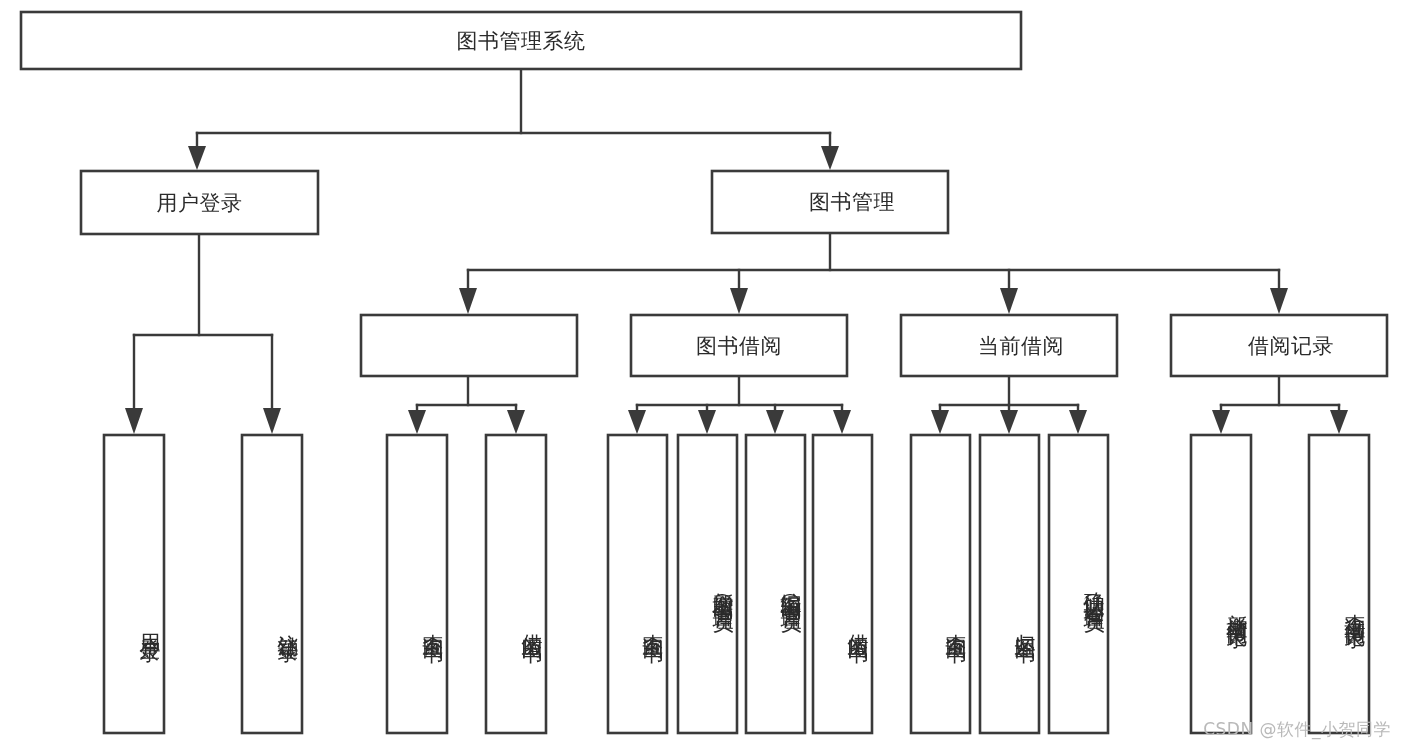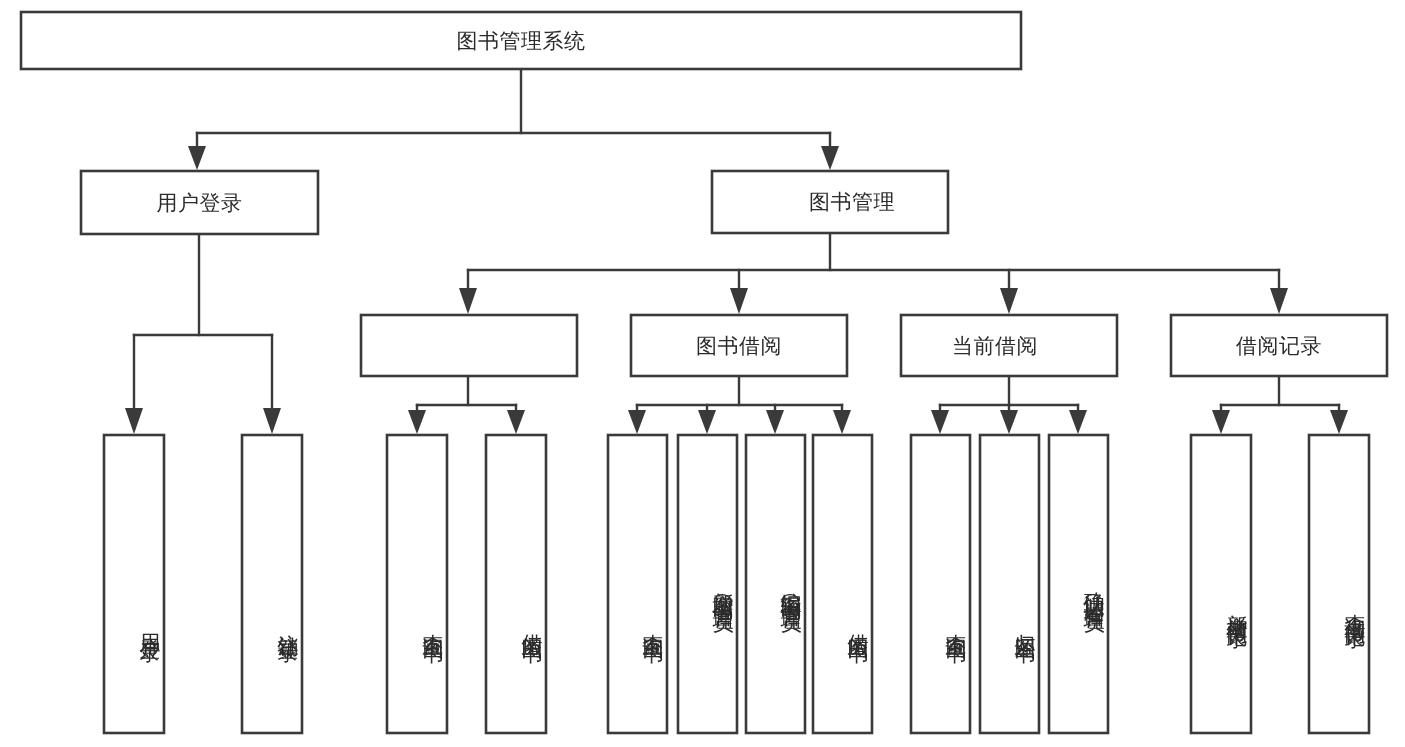--- a/index.html
+++ b/index.html
@@ -184,35 +184,36 @@
     <rect class="node-box" x="1191" y="435" width="60" height="298"></rect>
     <rect class="node-box" x="1309" y="435" width="60" height="298"></rect>
   </svg>
 
   <div class="node-label-h" style="left:21px; top:12px; width:1000px; height:57px;">图书管理系统</div>
 
   <div class="node-label-h" style="left:81px; top:171px; width:237px; height:63px;">用户登录</div>
   <div class="node-label-h" style="left:712px; top:171px; width:280px; height:62px;">图书管理</div>
 
   <div class="node-label-h" style="left:631px; top:315px; width:216px; height:61px;border-radius:19px;">图书借阅</div>
-  <div class="node-label-h" style="left:875px; top:315px; width:240px; height:61px;">当前借阅</div>
-  <div class="node-label-h" style="left:1171px; top:315px; width:216px; height:61px;">借阅记录</div>
+  <div class="node-label-h" style="left:901px; top:315px; width:240px; height:61px;">当前借阅</div>
+  <div class="node-label-h" style="left:1171px; top:315px; width:216px; height:61px;padding-left:12px;">借阅记录</div>
 
   <div class="node-label-v" style="left:104px; top:513px; width:60px; height:220px;">用户登录</div>
   <div class="node-label-v" style="left:242px; top:513px; width:60px; height:220px;">注销登录</div>
 
   <div class="node-label-v" style="left:387px; top:513px; width:60px; height:220px;">查询图书</div>
   <div class="node-label-v" style="left:486px; top:513px; width:60px; height:220px;">借阅图书</div>
 
   <div class="node-label-v" style="left:608px; top:513px; width:59px; height:220px;">查询图书</div>
   <div class="node-label-v" style="left:678px; top:443px; width:59px; height:290px;">新增图书（管理员）</div>
   <div class="node-label-v" style="left:746px; top:443px; width:59px; height:290px;">编辑图书（管理员）</div>
   <div class="node-label-v" style="left:813px; top:513px; width:59px; height:220px;">借阅图书</div>
 
   <div class="node-label-v" style="left:911px; top:513px; width:59px; height:220px;">查询图书</div>
   <div class="node-label-v" style="left:980px; top:513px; width:59px; height:220px;">归还图书</div>
   <div class="node-label-v" style="left:1049px; top:443px; width:59px; height:290px;">确认归还（管理员）</div>
 
   <div class="node-label-v" style="left:1191px; top:478px; width:60px; height:255px;">新增借阅记录</div>
   <div class="node-label-v" style="left:1309px; top:478px; width:60px; height:255px;">查询借阅记录</div>
 
+  <div class="watermark">CSDN @软件_小贺同学</div>
 
 </div>
 
 </body></html>

